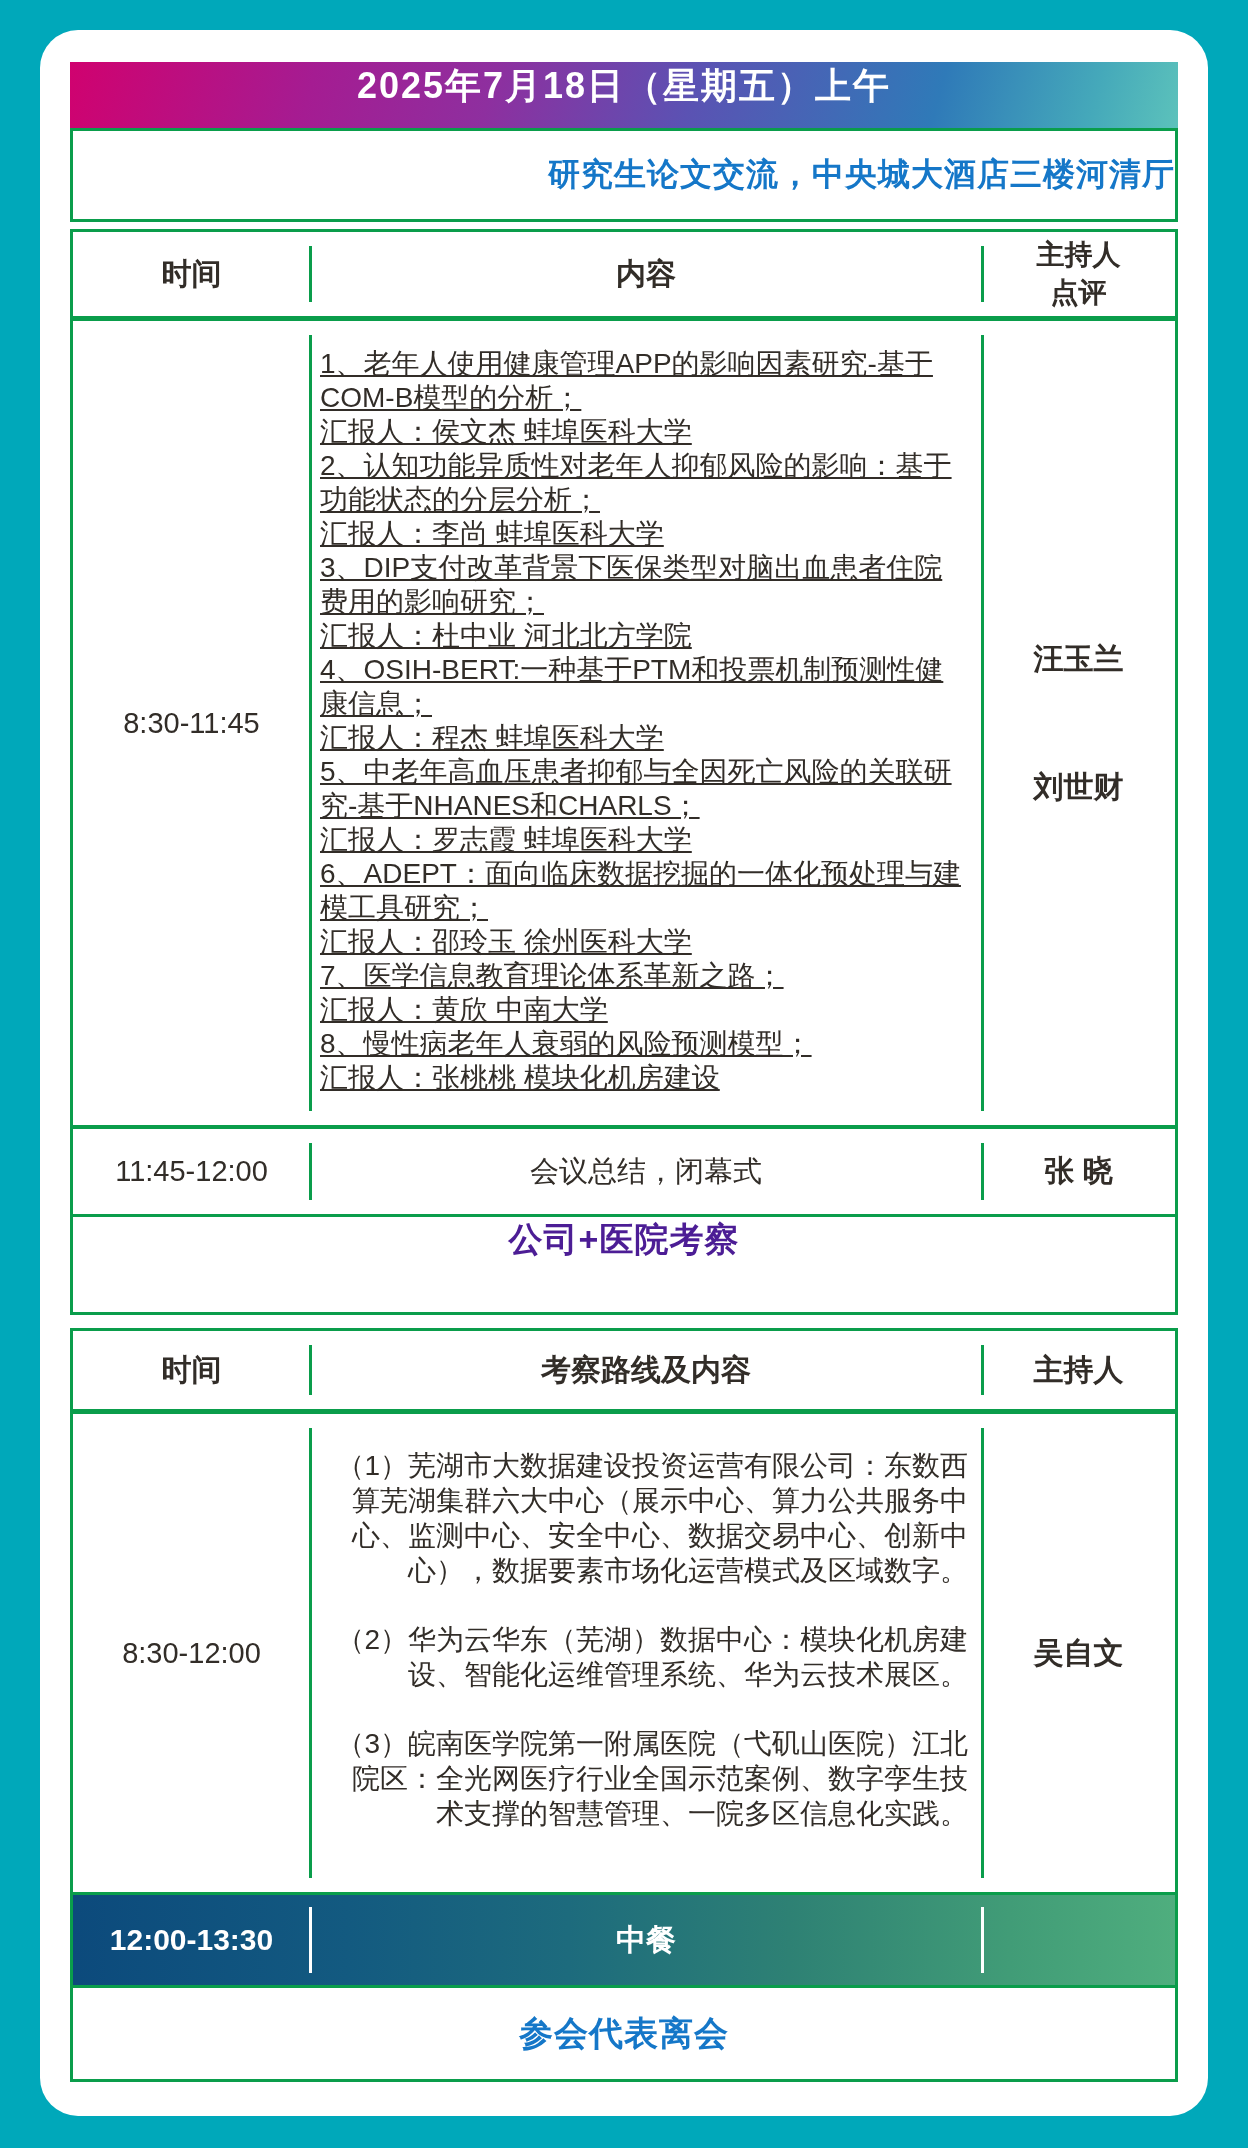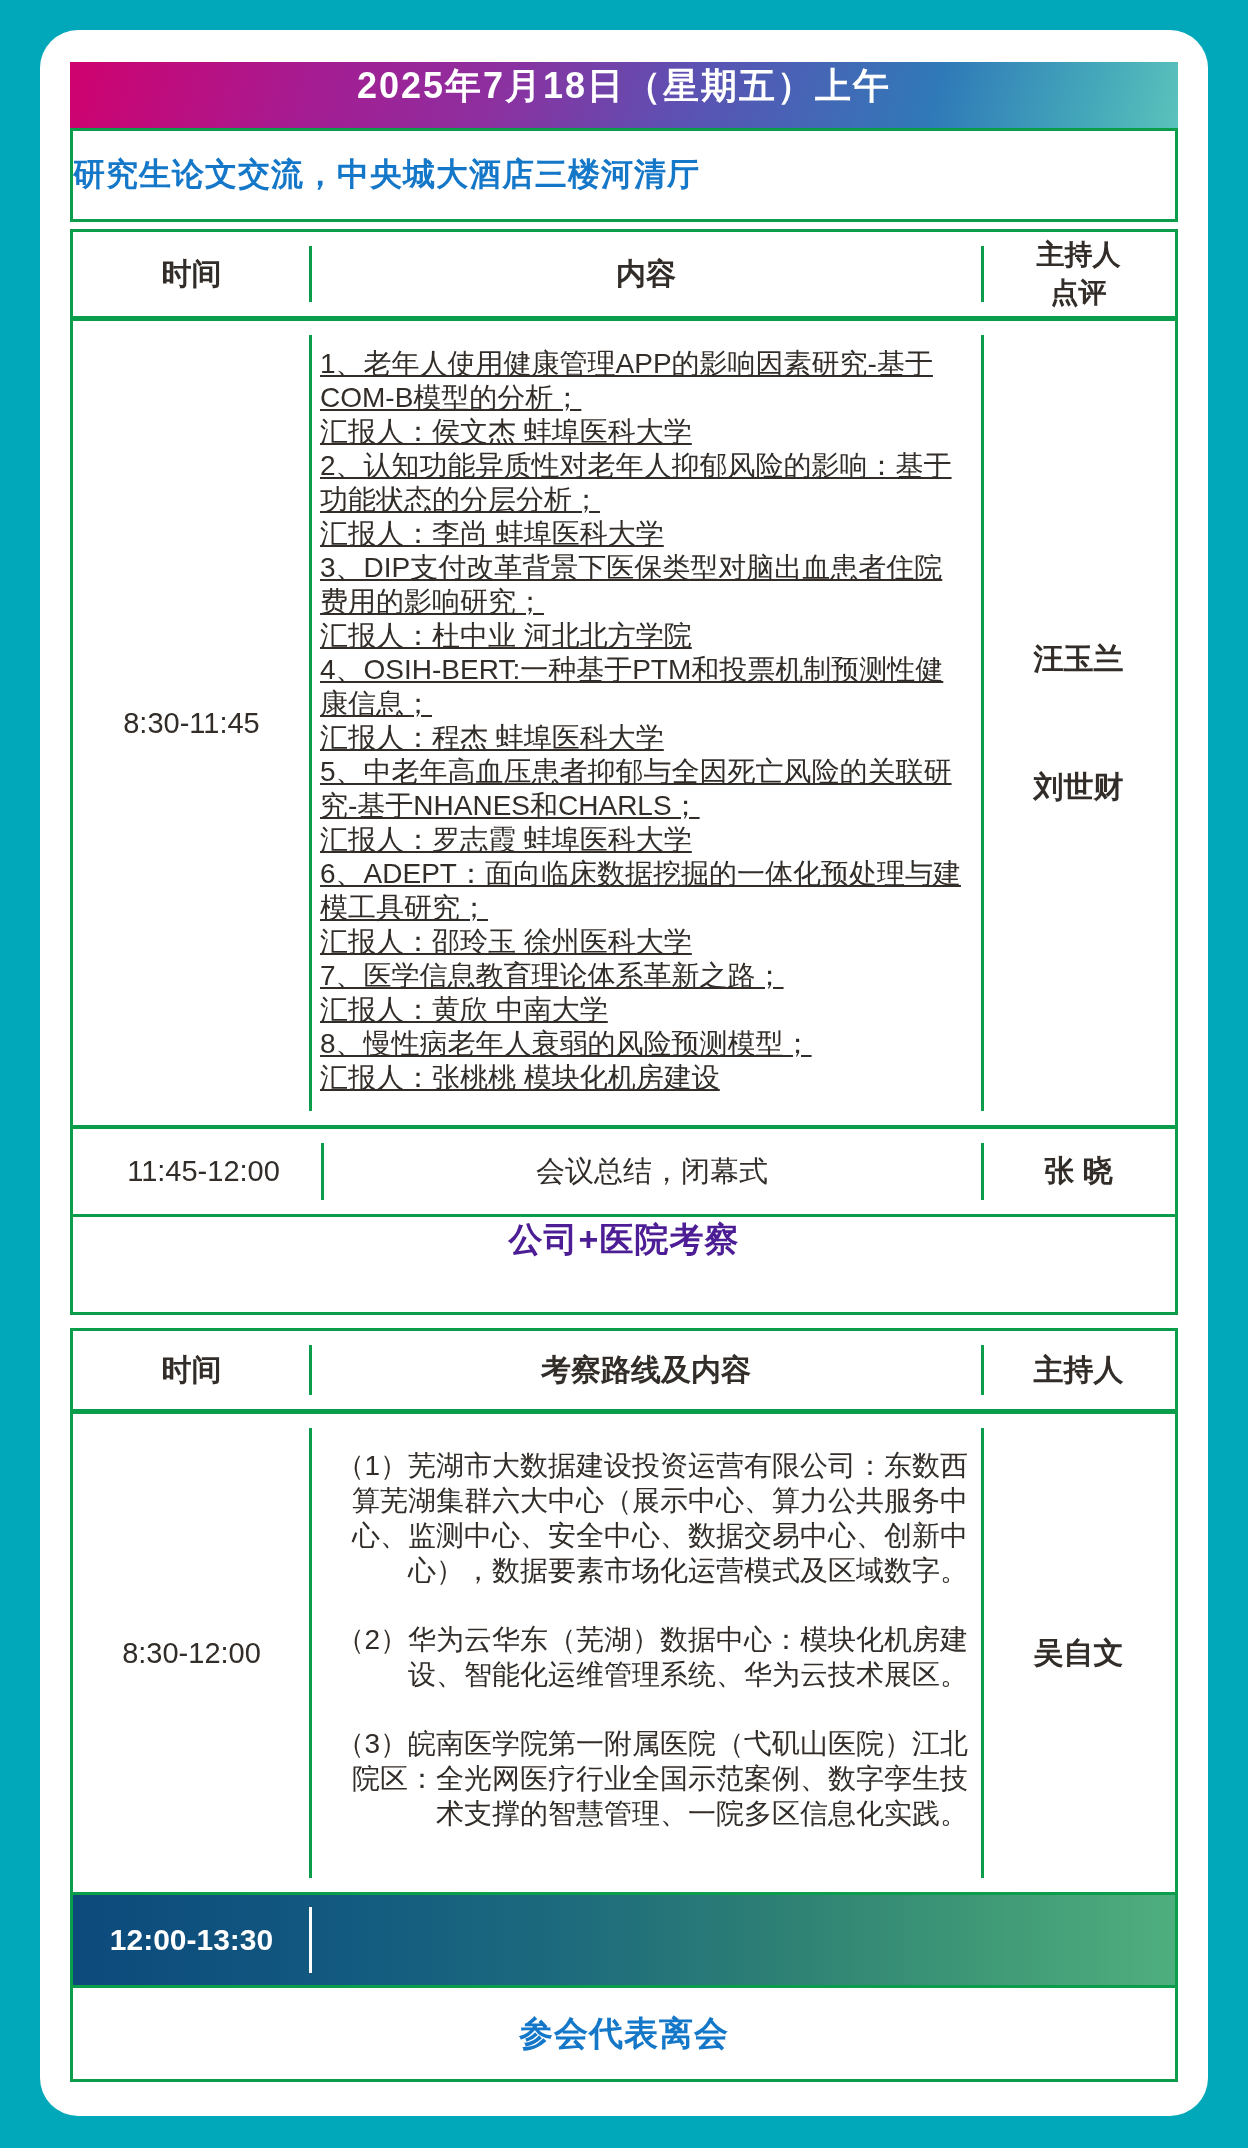--- a/index.html
+++ b/index.html
@@ -18,21 +18,21 @@
   .inner{position:absolute;left:30px;top:32px;width:1108px;}
 
   .banner{
     height:66px;
     background:linear-gradient(105deg,#d0026f 0%,#a51c92 22%,#8e2f9f 38%,#5b52b3 56%,#2f7ab8 78%,#45a9ba 92%,#5cc2bb 100%);
     display:flex;justify-content:center;
     color:#ffffff;font-size:36px;font-weight:bold;letter-spacing:2px;
   }
   .session-title{
     border:3px solid #0a9d4b;border-top:3px solid #0a9d4b;
-    height:88px;display:flex;align-items:center;justify-content:flex-start;
+    height:88px;display:flex;align-items:center;justify-content:flex-end;
     color:#1577c8;font-size:32px;font-weight:bold;letter-spacing:1px;
   }
   .gap7{height:7px;}
   .gap13{height:13px;}
 
   .tbl{border:3px solid #0a9d4b;}
   .grid-row{display:grid;grid-template-columns:237px 1fr 193px;position:relative;}
   .cell{position:relative;display:flex;align-items:center;justify-content:center;}
   .cell.gdiv::after{
     content:"";position:absolute;right:-2px;top:14px;bottom:14px;width:3px;background:#0a9d4b;
@@ -47,21 +47,21 @@
   .body-row1{min-height:804px;}
   .time-cell{font-size:29px;}
   .content-cell{
     display:block;padding:26px 12px 24px 10px;
     font-size:28px;line-height:34px;text-align:left;text-decoration:underline;
   }
   .hosts-cell{flex-direction:column;gap:87px;font-size:30px;font-weight:bold;}
   .host-bold{font-size:30px;font-weight:bold;}
 
   .sep4{height:4px;background:#0a9d4b;}
-  .row-short{height:85px;padding-left:12px;}
+  .row-short{height:85px;}
   .row-short .mid{font-size:29px;}
 
   .section-box{
     border:3px solid #0a9d4b;margin-top:-3px;height:95px;
     display:flex;align-items:flex-start;justify-content:center;
     color:#4c1d95;font-size:34px;font-weight:bold;letter-spacing:1px;
   }
 
   .body-row2{min-height:478px;}
   .content-cell2{
@@ -161,20 +161,21 @@
           <div class="para">（1）芜湖市大数据建设投资运营有限公司：东数西算芜湖集群六大中心（展示中心、算力公共服务中心、监测中心、安全中心、数据交易中心、创新中心），数据要素市场化运营模式及区域数字。</div>
           <div class="para">（2）华为云华东（芜湖）数据中心：模块化机房建设、智能化运维管理系统、华为云技术展区。</div>
           <div class="para">（3）皖南医学院第一附属医院（弋矶山医院）江北院区：全光网医疗行业全国示范案例、数字孪生技术支撑的智慧管理、一院多区信息化实践。</div>
         </div>
         <div class="cell host-bold">吴自文</div>
       </div>
     </div>
 
     <div class="grid-row lunch-row">
       <div class="cell wdiv">12:00-13:30</div>
+      <div class="cell wdiv">中餐</div>
     </div>
 
     <div class="footer-box">
       <span>参会代表离会</span>
     </div>
 
   </div>
 </div>
 
 </body></html>

